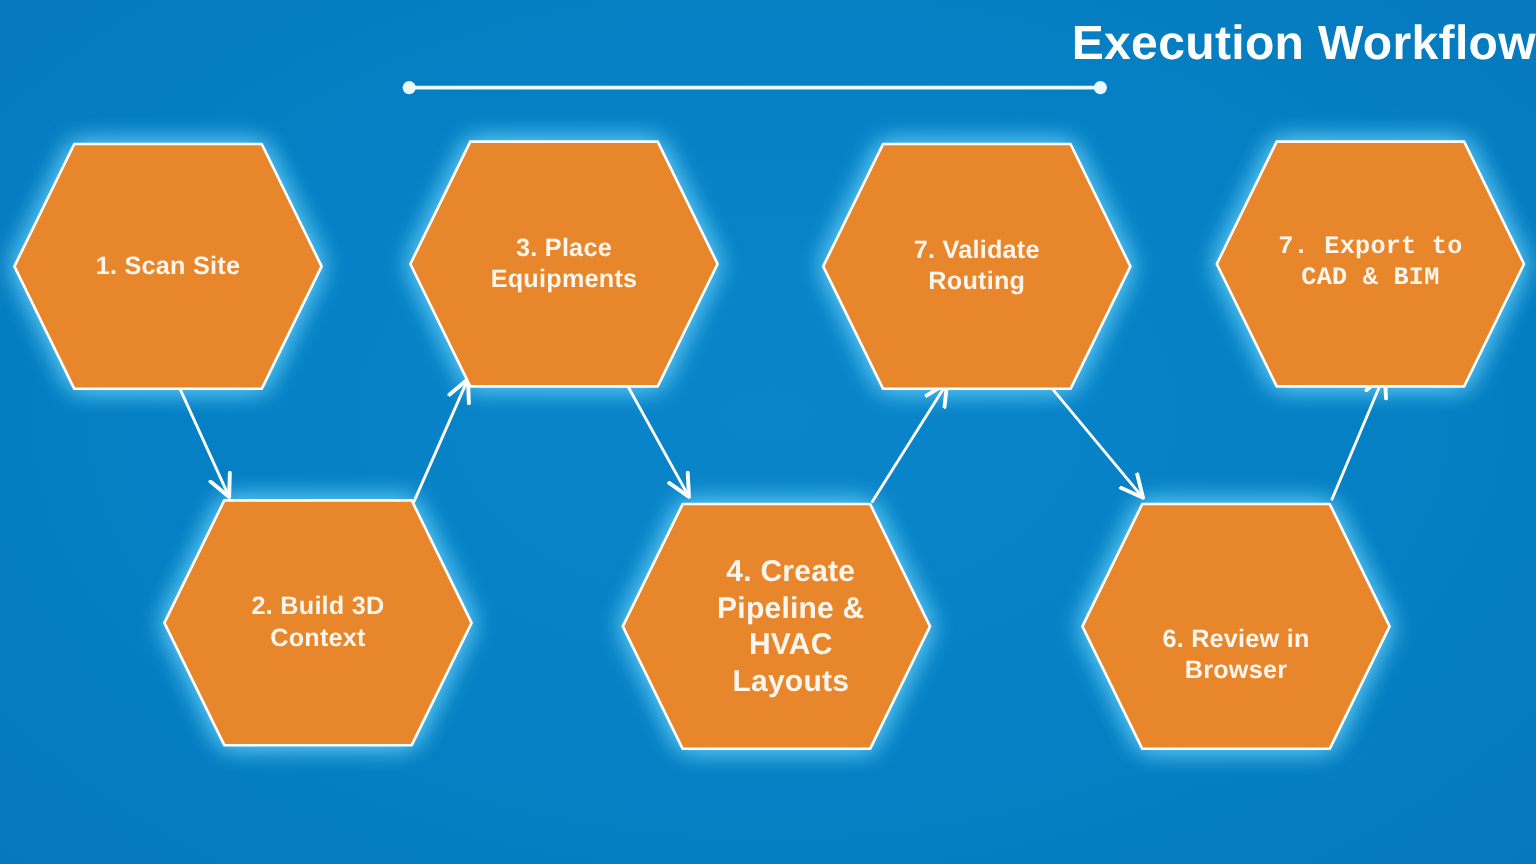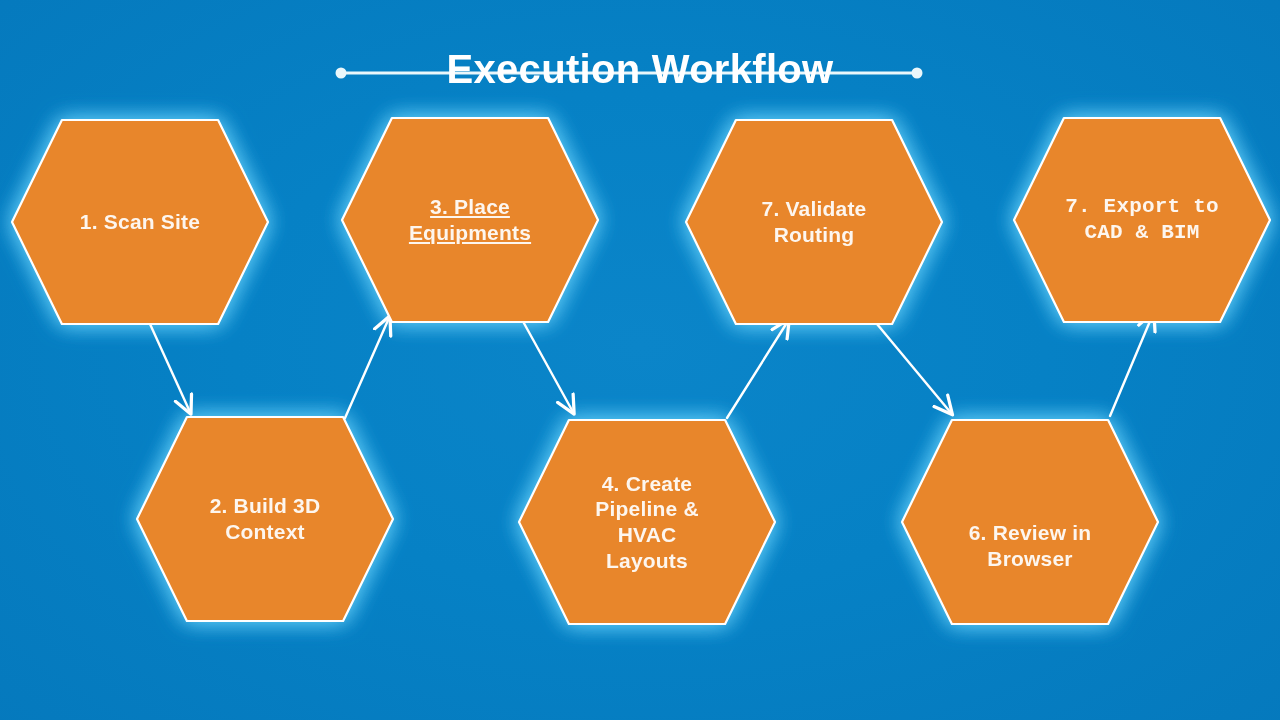--- a/index.html
+++ b/index.html
@@ -38,26 +38,25 @@
     line-height: 1.22;
     letter-spacing: 0.2px;
     pointer-events: none;
     white-space: pre-line;
   }
   .title-text {
     position: absolute;
     left: 0;
     top: 14px;
     width: 1280px;
-    text-align: center;
+    text-align: right;
     color: #ffffff;
     font-size: 40px;
     font-weight: bold;
     letter-spacing: 0.3px;
-    margin-top: 33px;
   }
 </style>
 </head>
 <body>
 
 <div id="slide">
 
   <svg id="vectors" viewBox="0 0 1280 720">
     <defs>
       <filter id="nodeGlow" x="-60%" y="-60%" width="220%" height="220%">
@@ -106,23 +105,23 @@
         <circle cx="917" cy="73" r="5.5" fill="#eaf7fb"></circle>
       </g>
   </svg>
 
   <div class="title-text">Execution Workflow</div>
 
   <div id="labels">
       <div class="node-label" style="left: 12px; top: 120px; width: 256px; height: 204px; font-size: 21px; color: rgb(253, 246, 239);">1. Scan Site</div>
       <div class="node-label" style="left: 137px; top: 417px; width: 256px; height: 204px; font-size: 21px; color: rgb(253, 246, 239);">2. Build 3D
 Context</div>
-      <div class="node-label" style="left: 342px; top: 118px; width: 256px; height: 204px; font-size: 21px; color: rgb(253, 246, 239); text-decoration: underline;">3. Place
+      <div class="node-label" style="left: 342px; top: 118px; width: 256px; height: 204px; font-size: 21px; color: rgb(253, 246, 239);">3. Place
 Equipments</div>
-      <div class="node-label" style="left: 519px; top: 420px; width: 256px; height: 204px; font-size: 21px; color: rgb(253, 246, 239);">4. Create
+      <div class="node-label" style="left: 531px; top: 420px; width: 256px; height: 204px; font-size: 25px; color: rgb(253, 246, 239);">4. Create
 Pipeline &amp;
 HVAC
 Layouts</div>
       <div class="node-label" style="left: 686px; top: 120px; width: 256px; height: 204px; font-size: 21px; color: rgb(253, 246, 239);">7. Validate
 Routing</div>
       <div class="node-label" style="left: 902px; top: 420px; width: 256px; height: 252px; font-size: 21px; color: rgb(253, 246, 239);">6. Review in
 Browser</div>
       <div class="node-label" style="left: 1014px; top: 118px; width: 256px; height: 204px; font-size: 21px; color: rgb(253, 246, 239); font-family: Liberation Mono, monospace;">7. Export to
 CAD &amp; BIM</div>
     </div>

